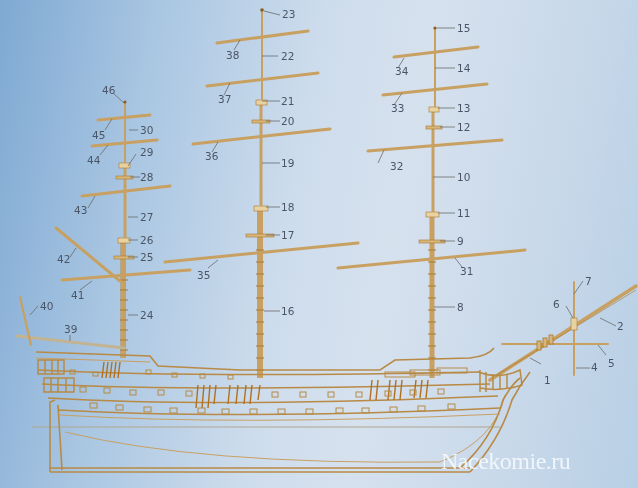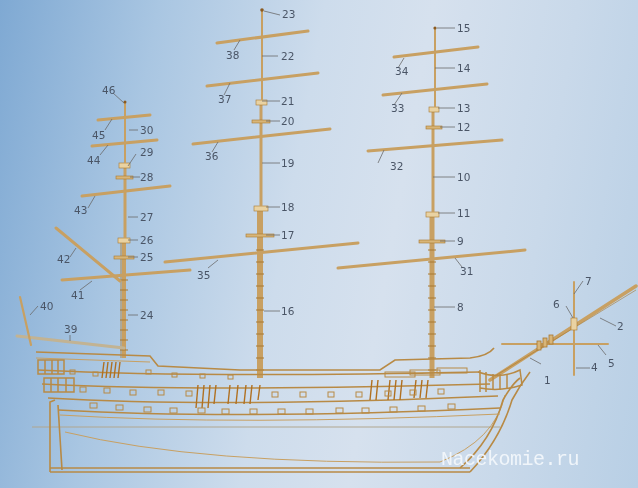--- a/index.html
+++ b/index.html
@@ -1,21 +1,21 @@
 <!DOCTYPE html>
 <html><head>
 <meta charset="utf-8">
 <style>
   html,body{margin:0;padding:0;}
   body{width:638px;height:488px;overflow:hidden;font-family:"DejaVu Sans",sans-serif;}
   #canvas{position:relative;width:638px;height:488px;
     background:linear-gradient(100deg,#7fa9d3 0%,#a9c6e2 22%,#cddcec 45%,#d6e1ee 60%,#c9d9ea 80%,#b8cfe5 100%);}
   svg{position:absolute;left:0;top:0;}
   .lbl{font-size:10.5px;fill:#4a5566;}
-  .wm{position:absolute;left:441px;top:448px;color:#f4f8fc;font-size:20px;font-family:Liberation Mono, monospace;letter-spacing:-0.5px;opacity:0.92;}
+  .wm{position:absolute;left:441px;top:448px;color:#f4f8fc;font-size:24px;font-family:Liberation Serif, serif;letter-spacing:-0.5px;opacity:0.92;}
 </style>
 </head>
 <body>
 
 <div id="canvas">
 <svg width="638" height="488" viewBox="0 0 638 488">
   <defs>
     <style>
       .sp{stroke:#c8a062;stroke-width:3;stroke-linecap:round;fill:none;}
       .spd{stroke:#a87830;stroke-width:1;fill:none;}

